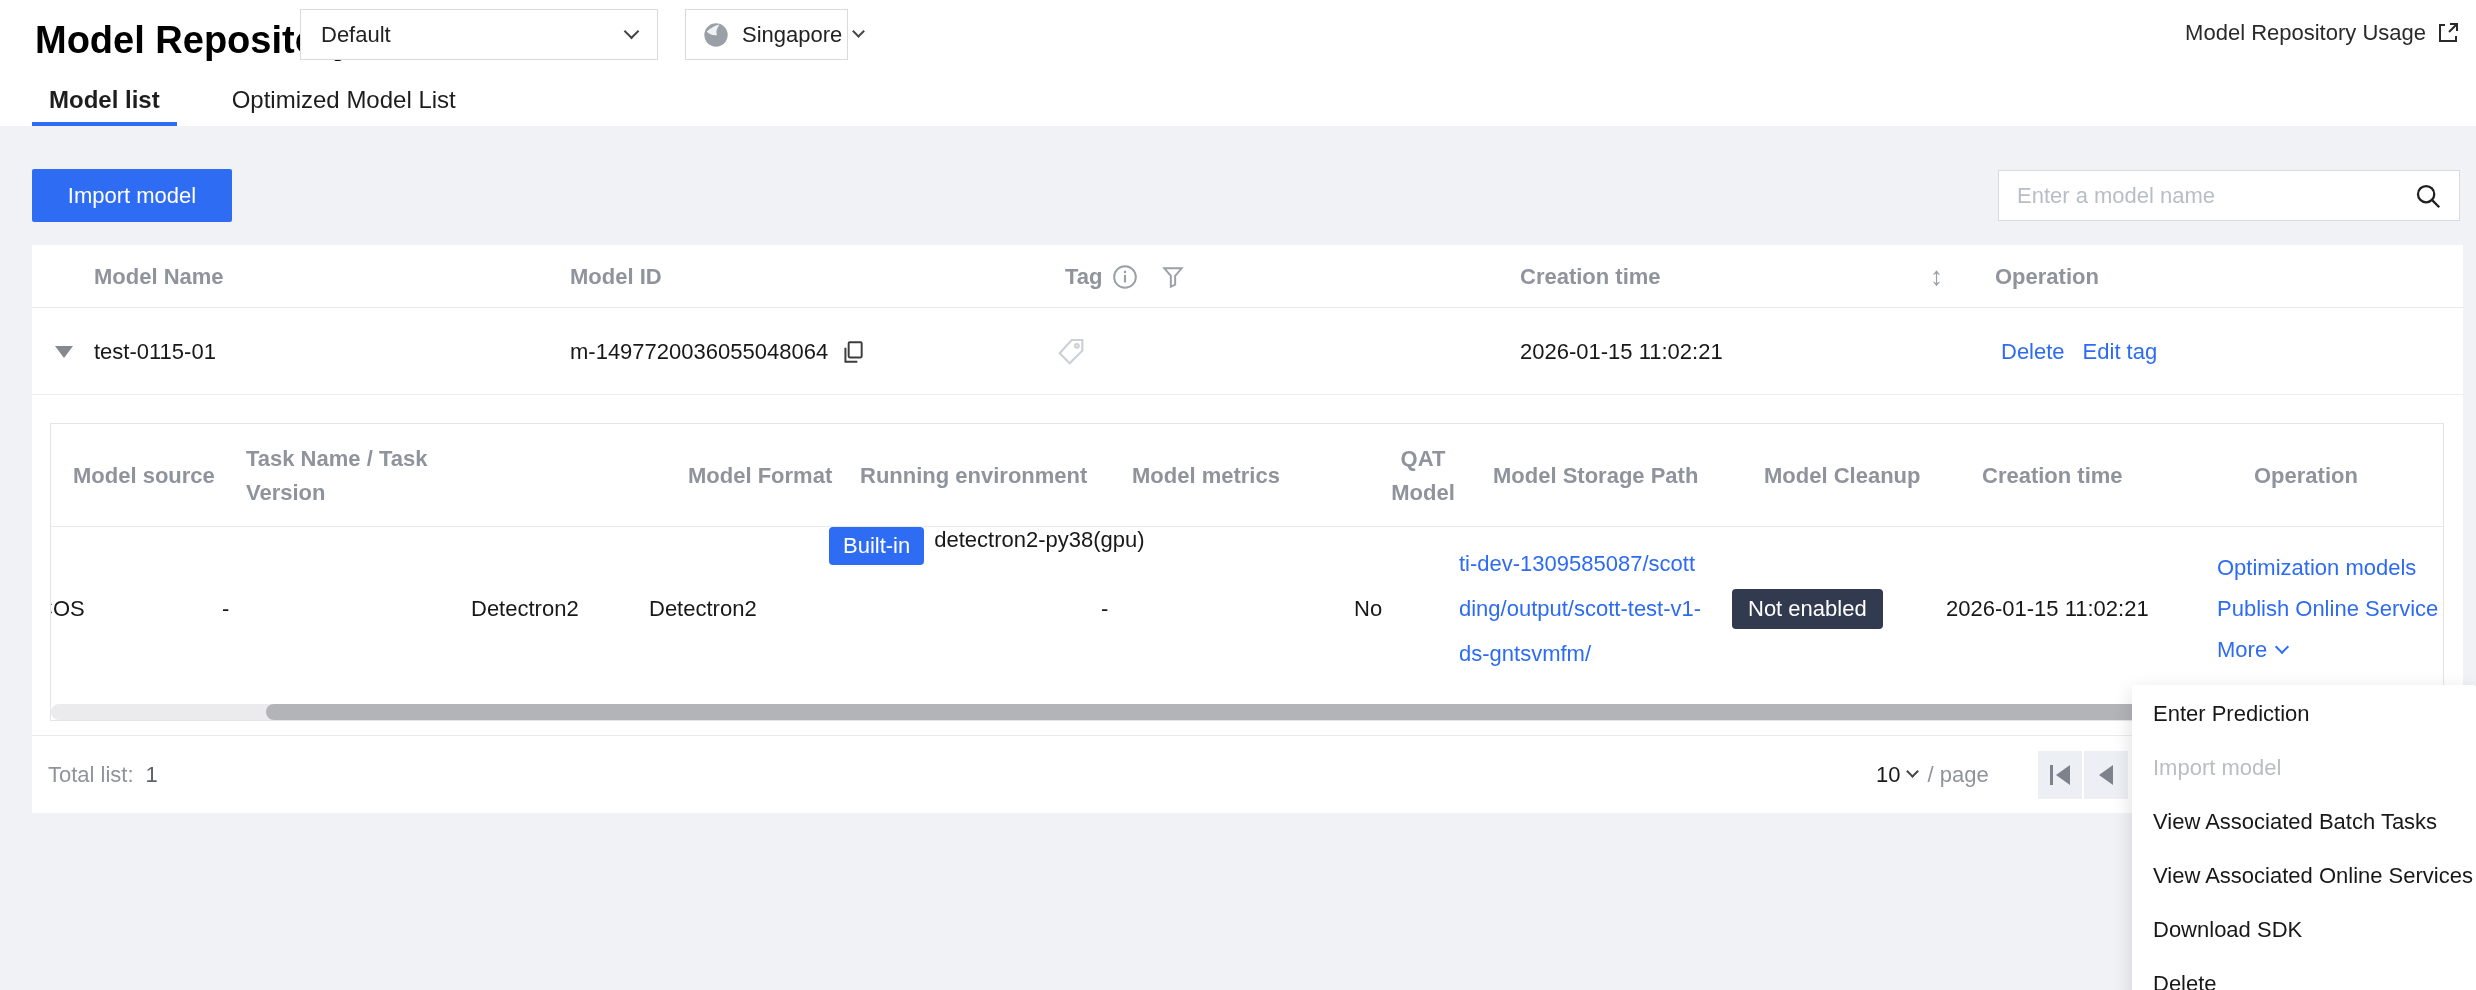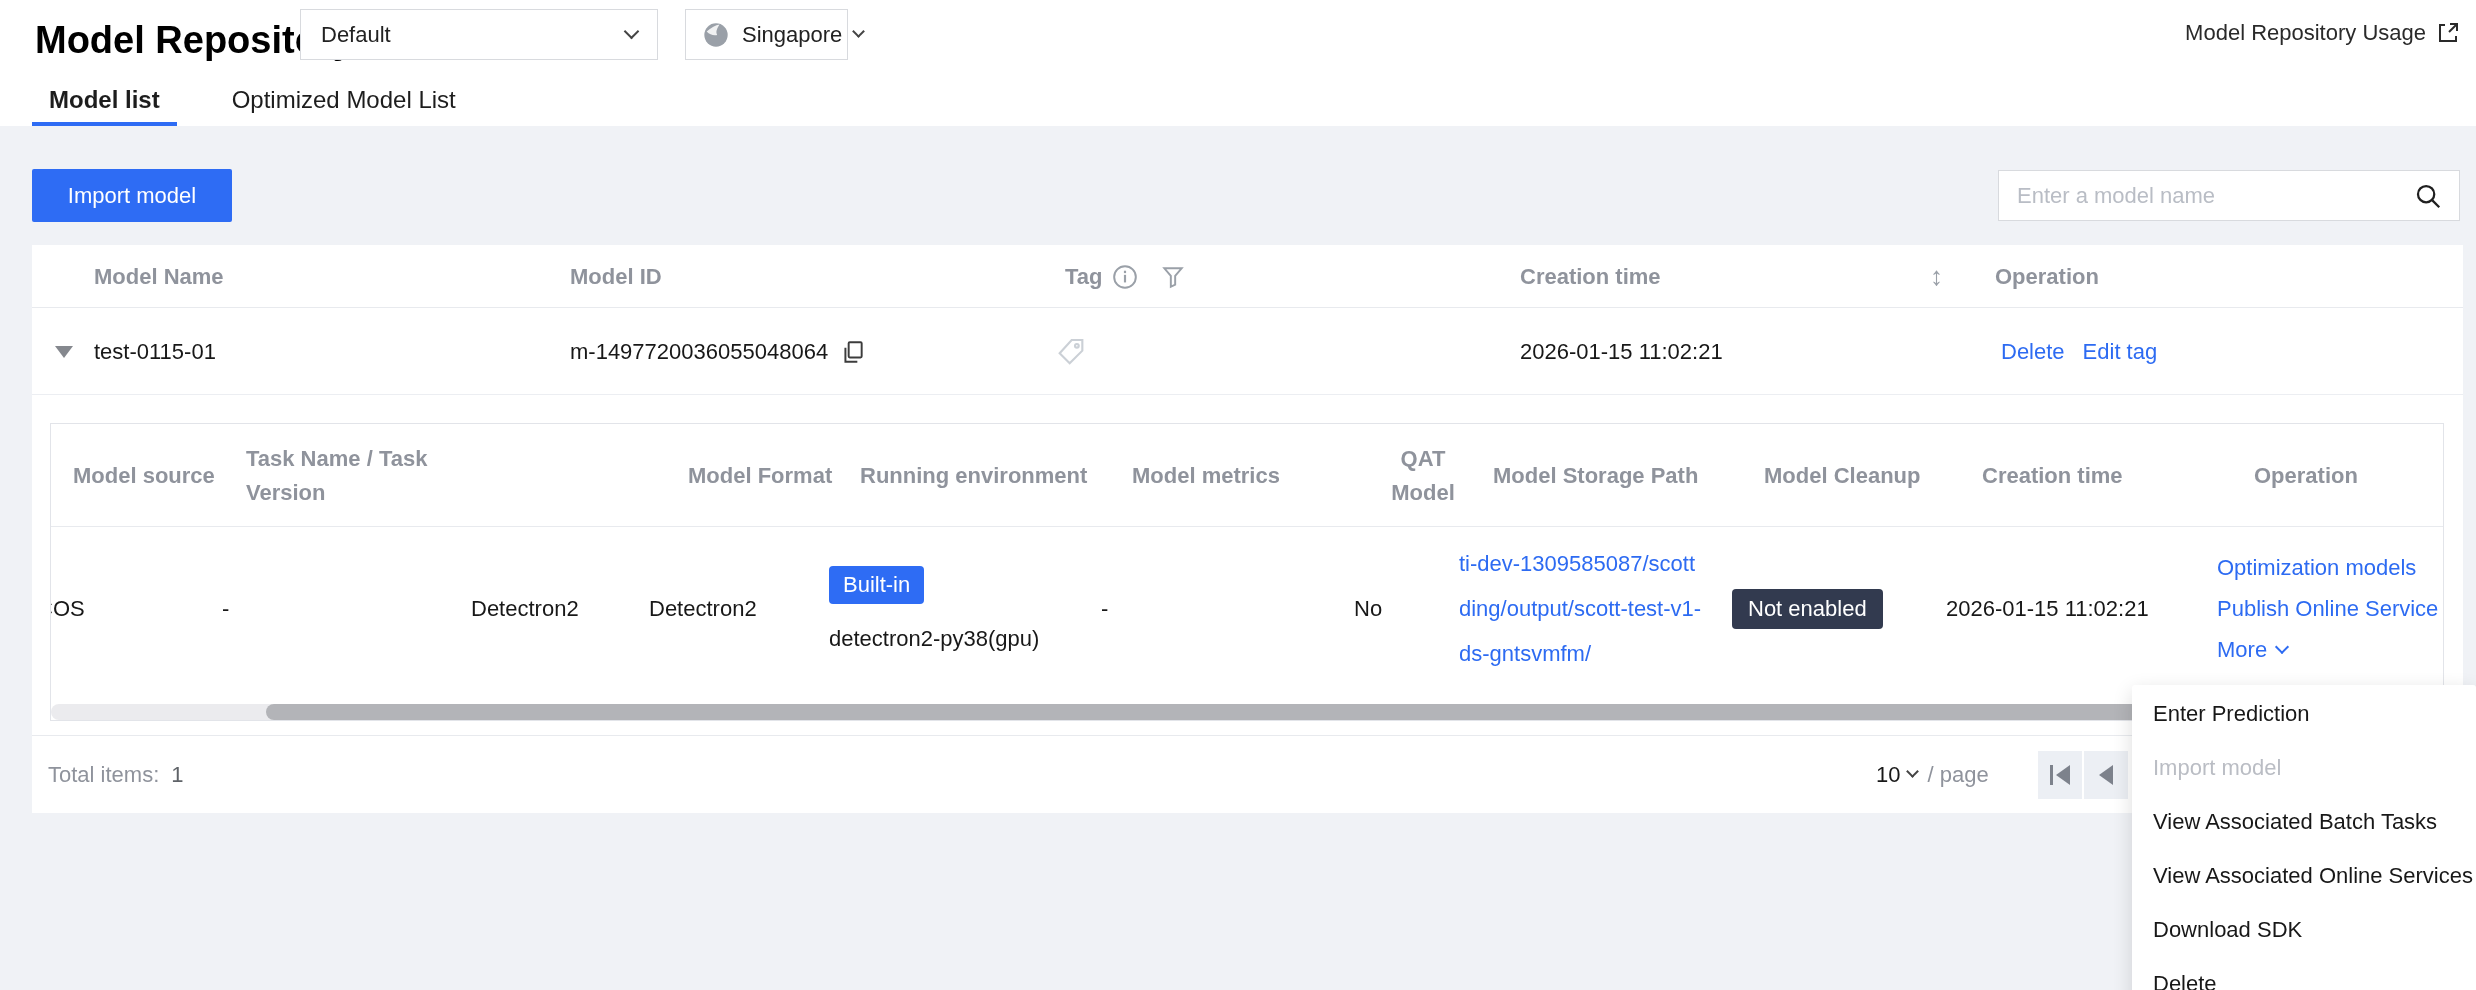--- a/index.html
+++ b/index.html
@@ -54,21 +54,21 @@
         background: #fff; overflow: hidden; }
   .vt-header { position: absolute; left: 0; top: 0; width: 100%; height: 103px; border-bottom: 1px solid #e8eaee; }
   .vt-header .col { position: absolute; top: 0; height: 103px; display: flex; align-items: center;
                     font-size: 22px; font-weight: bold; color: #8f939c; line-height: 34px; }
   .vt-row { position: absolute; left: 0; top: 103px; width: 100%; height: 163px; }
   .vt-row .cell { position: absolute; top: 0; height: 163px; display: flex; align-items: center; font-size: 22px; color: #181818; }
   .badge-blue { display: inline-block; background: #2e6cf4; color: #fff; font-size: 22px;
                 padding: 6px 14px; border-radius: 4px; }
   .badge-dark { display: inline-block; background: #323a4f; color: #fff; font-size: 22px;
                 padding: 7px 16px; border-radius: 4px; }
-  .env-cell { flex-direction: column; align-items: flex-start !important; justify-content: center; gap: 22px; }
+  .env-cell { flex-direction: row; align-items: flex-start !important; justify-content: center; gap: 10px; }
   .path-cell { width: 248px; line-height: 45px; word-break: break-all; }
   .op-cell { flex-direction: column; align-items: flex-start !important; justify-content: center; gap: 13px; line-height: 28px; }
   .more-link { display: flex; align-items: center; gap: 10px; }
   .chev-blue { width: 10px; height: 10px; border-right: 2px solid #2d6bf2; border-bottom: 2px solid #2d6bf2;
                transform: rotate(45deg); margin-top: -5px; }
   .vt-scroll { position: absolute; left: 0; bottom: 0; width: 100%; height: 16px; background: #ebebee; border-radius: 8px; }
   .vt-thumb { position: absolute; left: 215px; top: 0; width: 1985px; height: 16px; background: #b3b4b8; border-radius: 8px; cursor: pointer; }
   
   .card-footer { position: absolute; left: 0; top: 490px; width: 100%; height: 78px; border-top: 1px solid #e8eaee; }
   .total { position: absolute; left: 16px; top: 0; height: 78px; display: flex; align-items: center; gap: 12px;
@@ -281,21 +281,21 @@
         </div>
       </div>
 
       <div class="vt-scroll">
         <div class="vt-thumb"></div>
       </div>
     </div>
 
     <div class="card-footer">
       <div class="total">
-        <span>Total items:</span>
+        <span>Total list:</span>
         <b>1</b>
       </div>
       <div class="page-size">
         <span class="num">
           <span>10</span>
           <span class="chev sm"></span>
         </span>
         <span class="suffix">/ page</span>
       </div>
       <button class="pg-btn pg-first">

